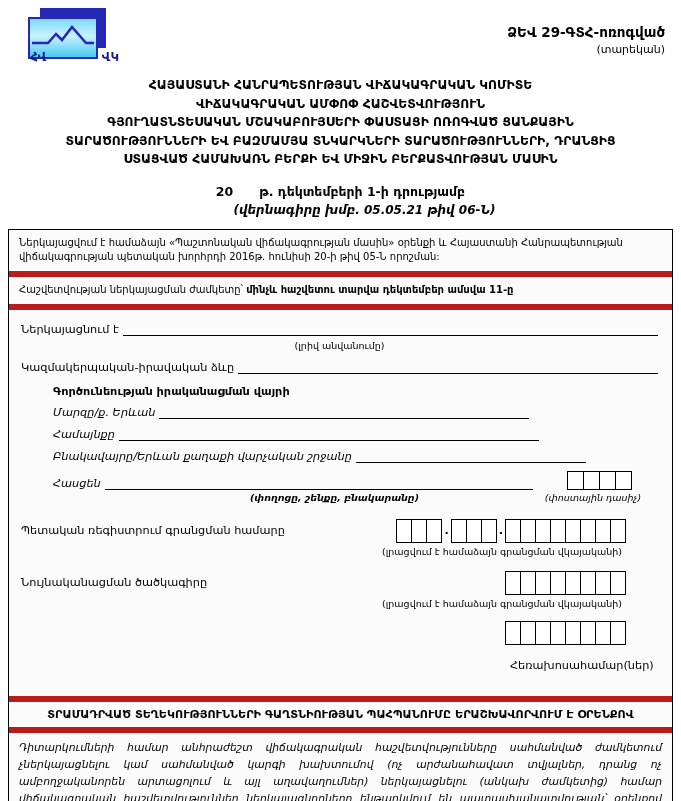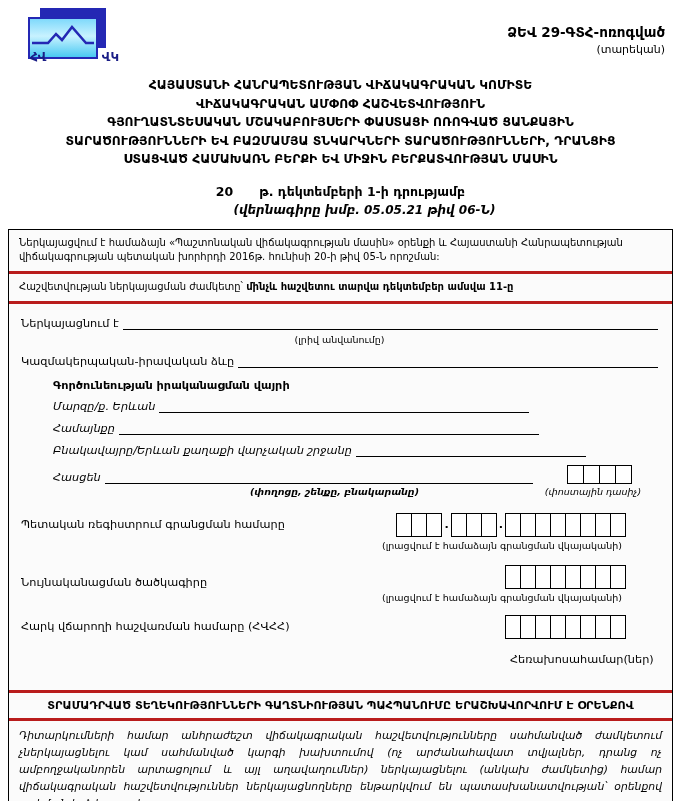--- a/index.html
+++ b/index.html
@@ -27,21 +27,21 @@
 
   
   .title-block { margin-top: 14px; text-align: center; font-weight: bold; font-size: 12.3px; line-height: 18.5px; }
   .date-line { margin-top: 15px; text-align: center; font-weight: bold; font-size: 12.5px; }
   .date-line .year-gap { display: inline-block; width: 26px; }
   .revision { margin-top: 4px; text-align: center; font-weight: bold; font-style: italic; font-size: 12px; margin-left: 48px; }
 
   
   .main-box { margin: 12px 8px 0 8px; border: 1px solid #000; background: #fbfbfb; }
   .sec { padding: 5px 10px; }
-  .sec + .sec { border-top: 3px solid #b91c1c; }
+  .sec + .sec { border-top: 6px solid #b91c1c; }
   .sec-stmt { font-size: 10px; line-height: 14px; padding: 6px 10px 7px 10px; }
   .sec-deadline { font-size: 10px; padding: 7px 10px 9px 10px; }
   .sec-deadline b { font-size: 10px; }
 
   .sec-fields { font-size: 11.3px; padding: 10px 14px 10px 12px; }
   .frow { display: flex; align-items: flex-end; }
   .lbl { white-space: nowrap; }
   .fill { flex: 1 1 auto; border-bottom: 1px solid #000; height: 14px; margin-left: 4px; }
   .hint { font-size: 9.5px; }
   .it { font-style: italic; }
@@ -61,21 +61,21 @@
   .row-std { margin-top: 8px; }
   .row-address { margin-top: 8px; }
   .addr-hints { display: flex; margin-top: 2px; }
   .addr-hints .street { flex: 1 1 auto; text-align: center; padding-left: 120px; font-weight: bold; }
   .addr-hints .postal-hint { flex: 0 0 auto; width: 130px; text-align: center; }
 
   .row-register { margin-top: 16px; align-items: center; }
   .row-register .spacer { flex: 1 1 auto; }
   .boxes-right { margin-right: 32px; }
   .row-caption { text-align: right; margin-top: 3px; padding-right: 36px; }
-  .row-idcode { margin-top: 14px; align-items: flex-end; }
+  .row-idcode { margin-top: 14px; align-items: center; }
   .row-tin { margin-top: 12px; align-items: center; }
   .row-phone { margin-top: 14px; flex-direction: column; }
   .row-phone .fill, .row-email .fill { max-width: 320px; }
   .row-email { margin-top: 9px; margin-bottom: 26px; }
   .row-email .lbl { width: 148px; }
   .row-phone .lbl { width: 148px; }
   .at { margin: 0 2px; }
 
   .sec-conf { text-align: center; font-weight: bold; font-size: 11.2px; padding: 6px 8px; }
   .sec-liability { font-style: italic; font-size: 10.8px; line-height: 17px; padding: 6px 10px 8px 10px; text-align: justify; }
@@ -209,21 +209,20 @@
             <span class="cell"></span>
             <span class="cell"></span>
             <span class="cell"></span>
             <span class="cell"></span>
             <span class="cell"></span>
           </span>
       </div>
       <div class="row-caption hint">(լրացվում է համաձայն գրանցման վկայականի)</div>
 
       <div class="frow row-tin">
-        <span class="lbl">Հարկ վճարողի հաշվառման համարը (ՀՎՀՀ)</span>
         <span class="spacer" style="flex:1 1 auto"></span>
         <span class="cellgroup boxes-right">
             <span class="cell"></span>
             <span class="cell"></span>
             <span class="cell"></span>
             <span class="cell"></span>
             <span class="cell"></span>
             <span class="cell"></span>
             <span class="cell"></span>
             <span class="cell"></span>

